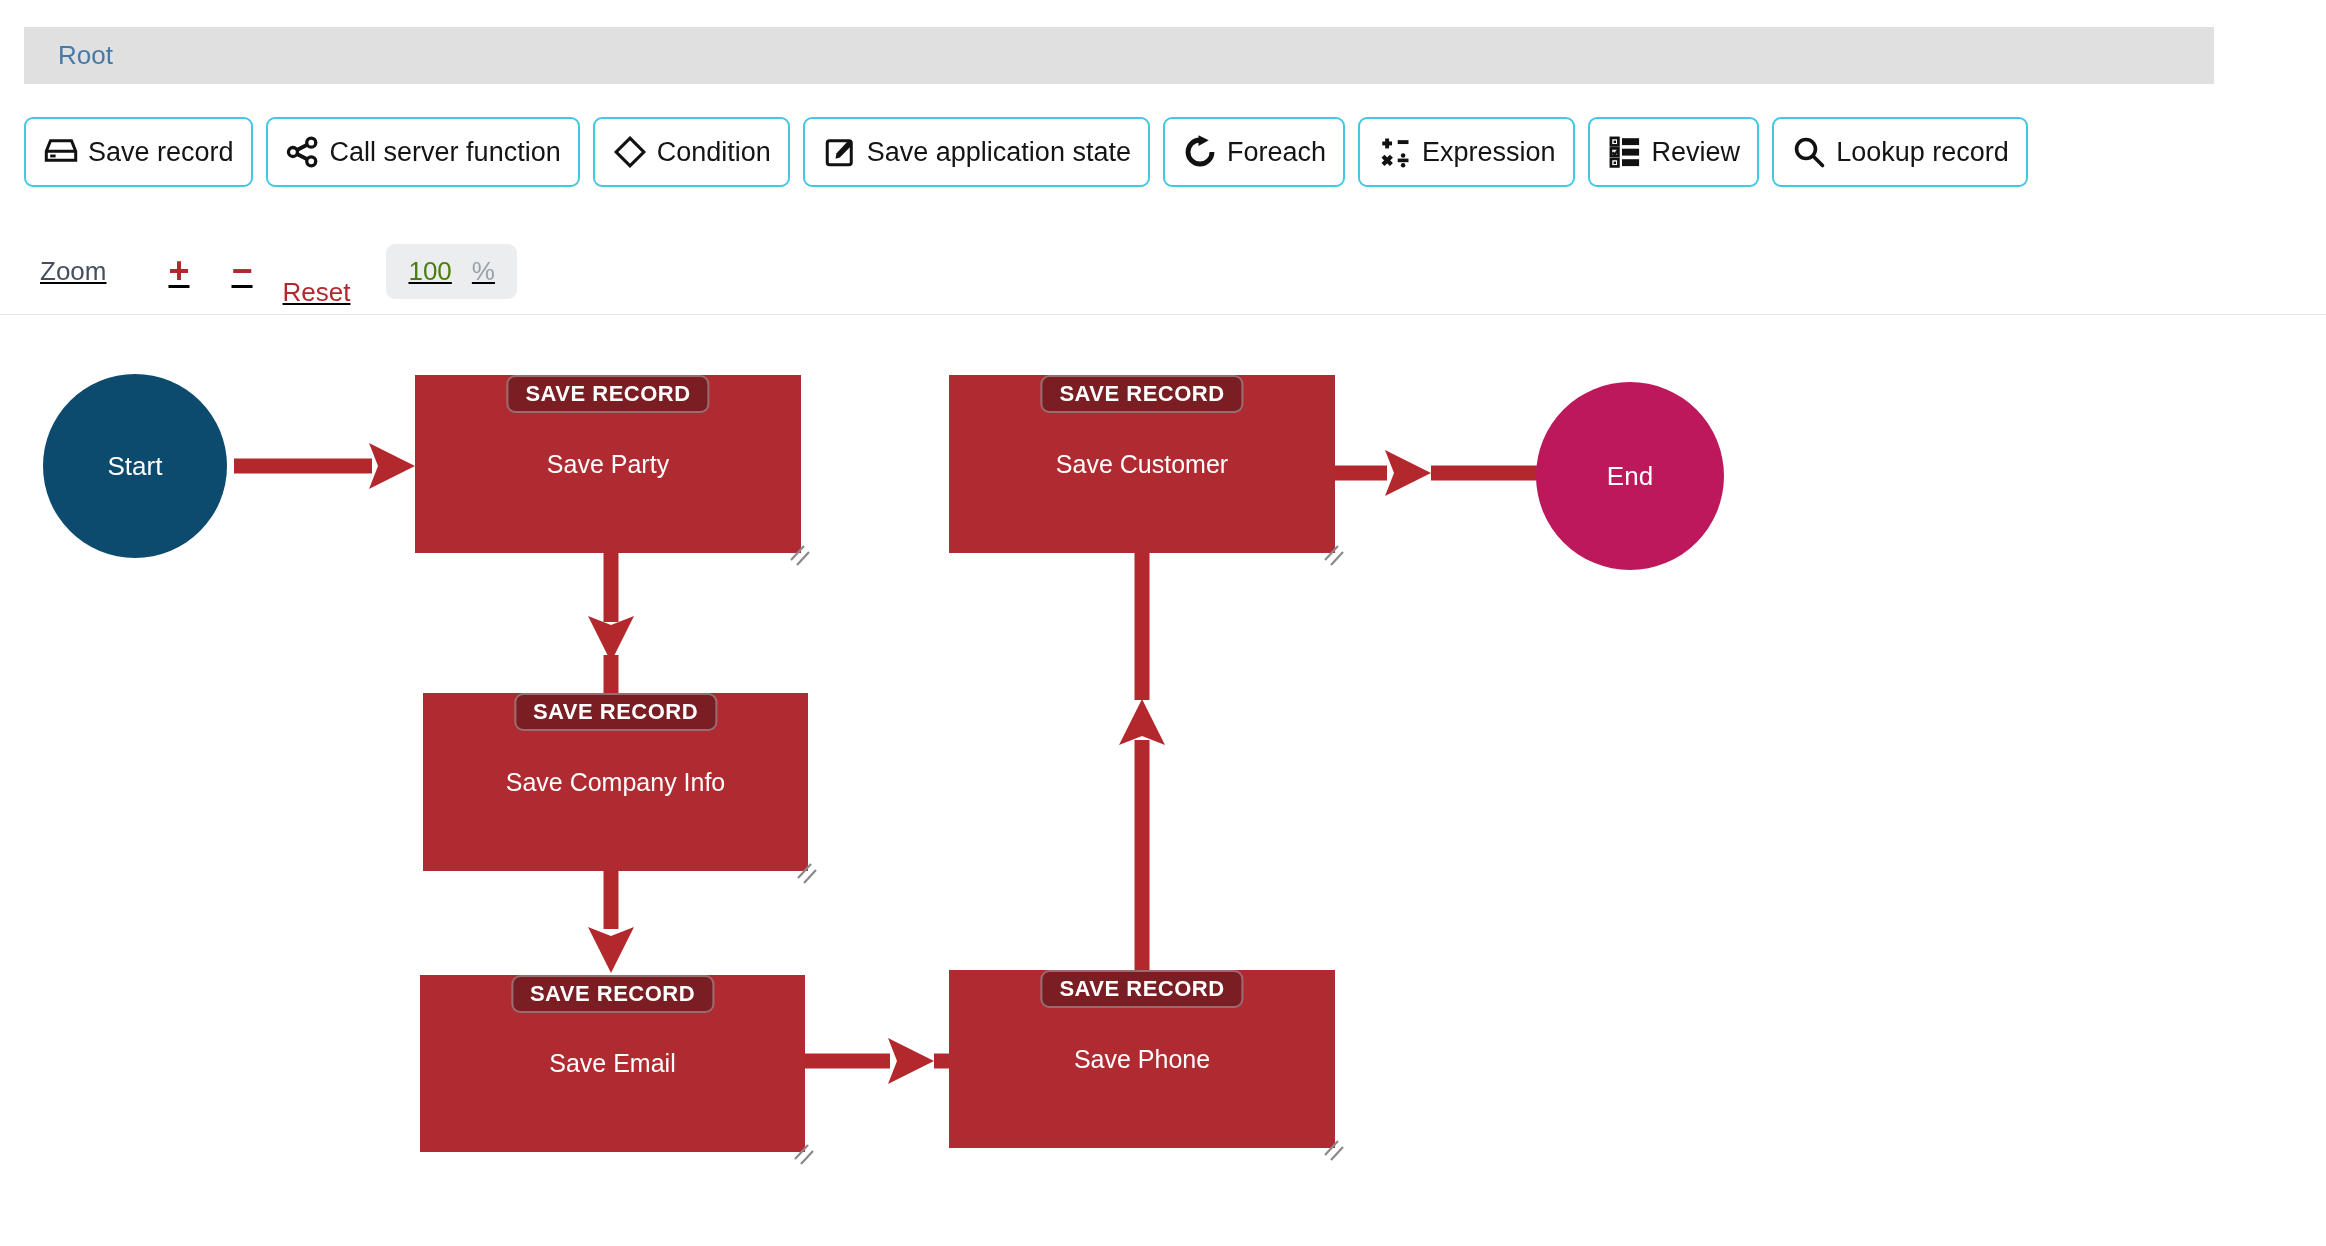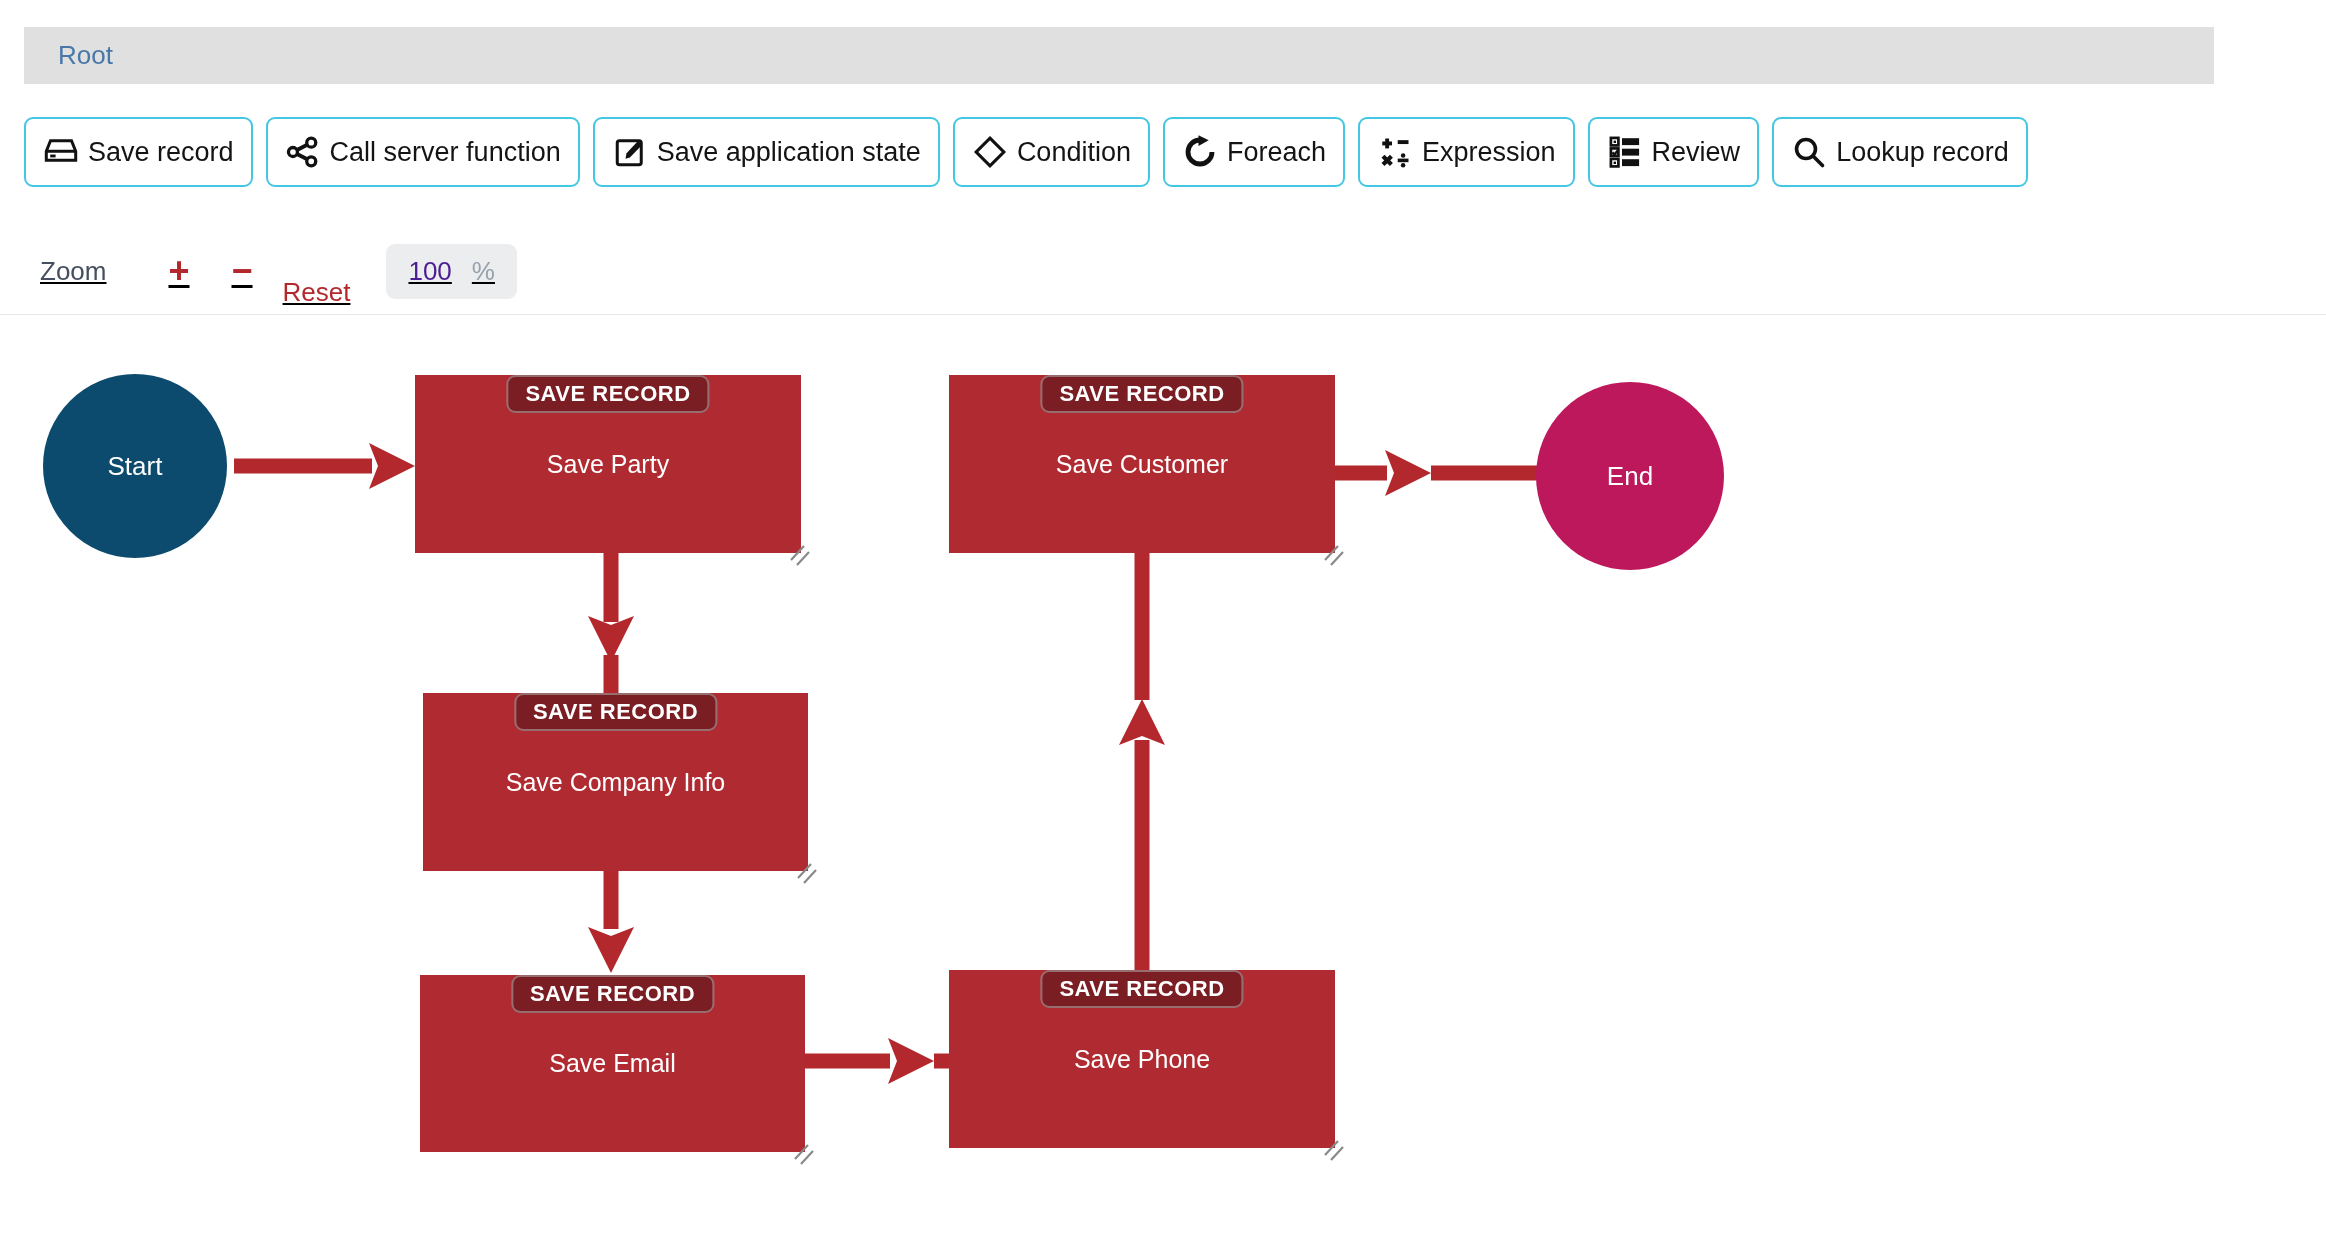--- a/index.html
+++ b/index.html
@@ -62,21 +62,21 @@
   }
   .zoom-in  { font-size: 36px; font-weight: bold; margin-right: 42px; line-height: 1; }
   .zoom-out { font-size: 36px; font-weight: bold; margin-right: 30px; line-height: 1; }
   .zoom-reset { font-size: 26px; margin-right: 36px; margin-top: 43px; }
   .zoom-value-box {
     background: #EBEDEF; border-radius: 9px;
     padding: 12px 22px;
     display: flex; align-items: center; gap: 20px;
     font-size: 26px; cursor: text;
   }
-  .zoom-value-box .val { color: #4c1d95; text-align: right; }
+  .zoom-value-box .val { color: #4d7c0f; text-align: right; }
   .zoom-value-box .unit { color: #97A1AB; }
 
   .divider {
     position: absolute; left: 0; top: 314px; width: 2326px; height: 1px;
     background: #E7E7E7;
   }
 
   
   .canvas { position: absolute; inset: 0; }
   #edges { position: absolute; left: 0; top: 0; pointer-events: none; }
@@ -134,35 +134,35 @@
         <circle cx="17.5" cy="18.2" r="3"></circle>
         <path d="M8 10.6 L14.8 7.1" stroke-width="2.6"></path>
         <path d="M8 13.4 L14.8 16.9" stroke-width="2.6"></path>
       </svg>
     </span>
     <span>Call server function</span>
   </button>
 
   <button class="tool-btn">
     <span class="t-icon">
+      <svg viewBox="0 0 24 24" fill="none" stroke="#111" stroke-width="2.1">
+        <path d="M12 2.8 L21.2 12 L12 21.2 L2.8 12 Z"></path>
+      </svg>
+    </span>
+    <span>Condition</span>
+  </button>
+
+  <button class="tool-btn">
+    <span class="t-icon">
       <svg viewBox="0 0 24 24">
         <rect x="3.5" y="4.5" width="16" height="16" rx="1.5" fill="none" stroke="#111" stroke-width="2"></rect>
         <polygon points="9,16.5 9.7,12.8 17.5,4.5 20.2,7.2 11.9,15.6" fill="#111"></polygon>
       </svg>
     </span>
     <span>Save application state</span>
-  </button>
-
-  <button class="tool-btn">
-    <span class="t-icon">
-      <svg viewBox="0 0 24 24" fill="none" stroke="#111" stroke-width="2.1">
-        <path d="M12 2.8 L21.2 12 L12 21.2 L2.8 12 Z"></path>
-      </svg>
-    </span>
-    <span>Condition</span>
   </button>
 
   <button class="tool-btn">
     <span class="t-icon">
       <svg viewBox="0 0 24 24">
         <path d="M12 4 a 8 8 0 1 0 8 8" fill="none" stroke="#111" stroke-width="3.2"></path>
         <polygon points="11,0.8 17.8,4.2 11,8" fill="#111"></polygon>
       </svg>
     </span>
     <span>Foreach</span>

